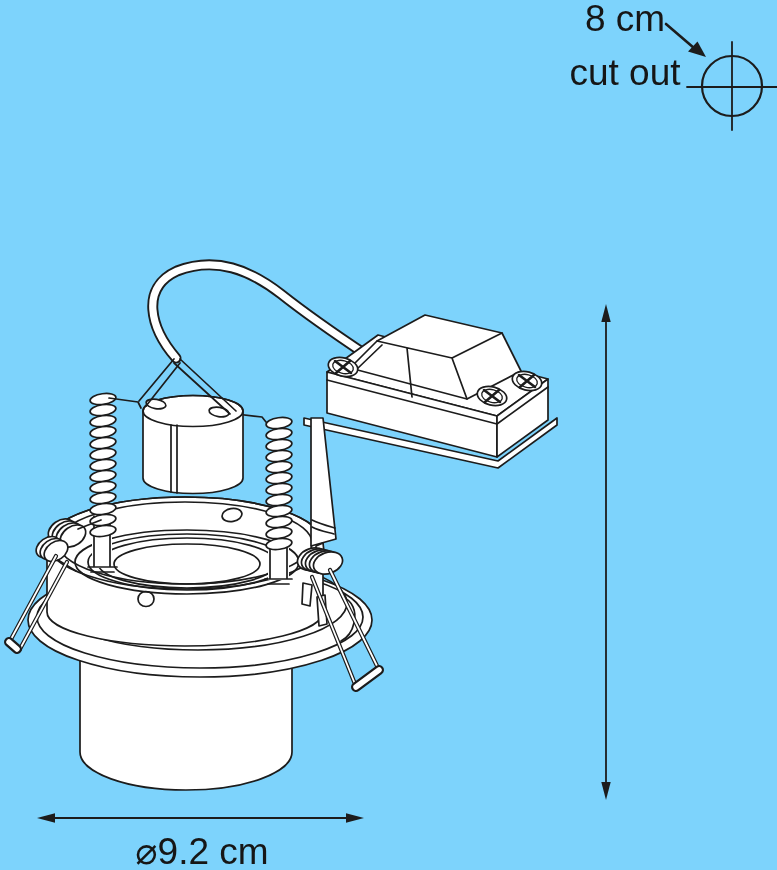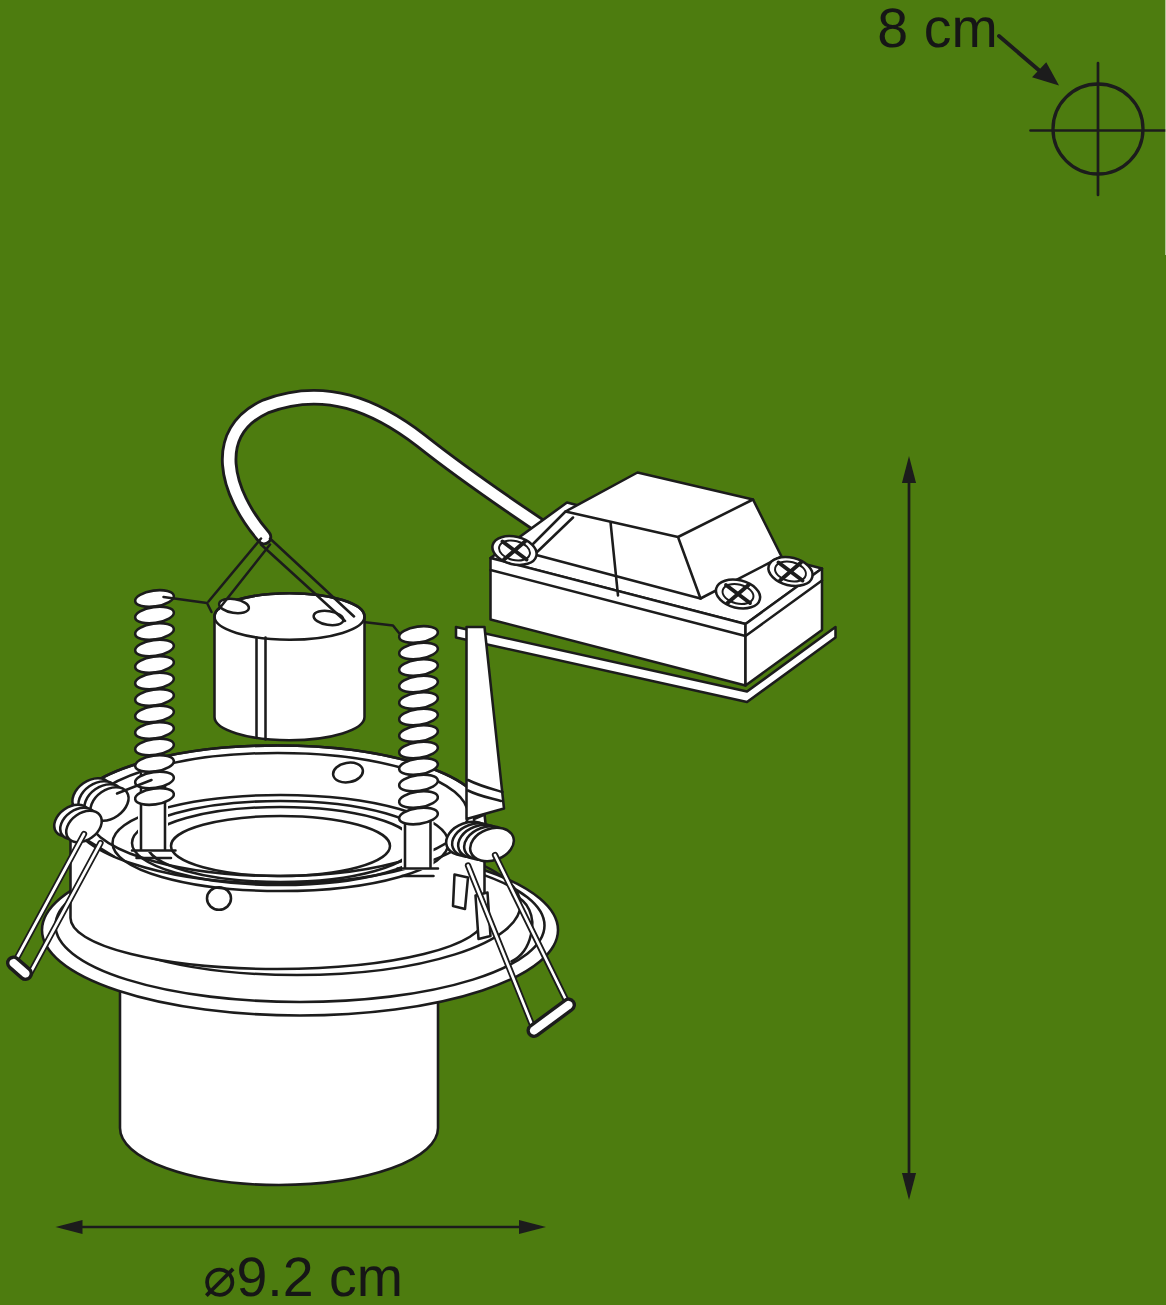--- a/index.html
+++ b/index.html
@@ -1,16 +1,16 @@
 <!DOCTYPE html>
 <html><head>
 <meta charset="utf-8">
 <style>
   html,body{margin:0;padding:0;background:#fff;}
-  .stage{position:relative;width:777px;height:870px;background:#4d7c0f;overflow:hidden;
+  .stage{position:relative;width:777px;height:870px;background:#7dd3fc;overflow:hidden;
          font-family:"Liberation Sans","DejaVu Sans",sans-serif;}
   .stage svg{position:absolute;left:0;top:0;}
   .lbl{position:absolute;color:#161616;font-size:37px;line-height:1.05;white-space:nowrap;}
   .ctr{text-align:center;}
   
   path,ellipse,circle,polyline{stroke:#1c1c1c;stroke-width:1.7;fill:none;
         stroke-linecap:round;stroke-linejoin:round;}
   .f{fill:#ffffff;}
   .ns{stroke:none;}
   .ah{fill:#1c1c1c;stroke:none;}
@@ -194,17 +194,18 @@
     <path class="dim" style="stroke-width:2.6" d="M666,24 L694,48"></path>
     <polygon class="ah" points="706,57 688,51.5 697.5,41.5"></polygon>
     <circle cx="732" cy="86" r="30" style="stroke-width:2.2"></circle>
     <path class="dim" d="M732,42 L732,130 M687,87 L777,87"></path>
   </g>
 
 </svg>
 
 <div class="lbl ctr" style="left:577px;top:0px;width:96px;">8 cm</div>
 
+<div class="lbl ctr" style="left:563px;top:54px;width:124px;">cut out</div>
 
 
 <div class="lbl ctr" style="left:129px;top:833px;width:146px;">⌀9.2 cm</div>
 
 </div>
 
 </body></html>

